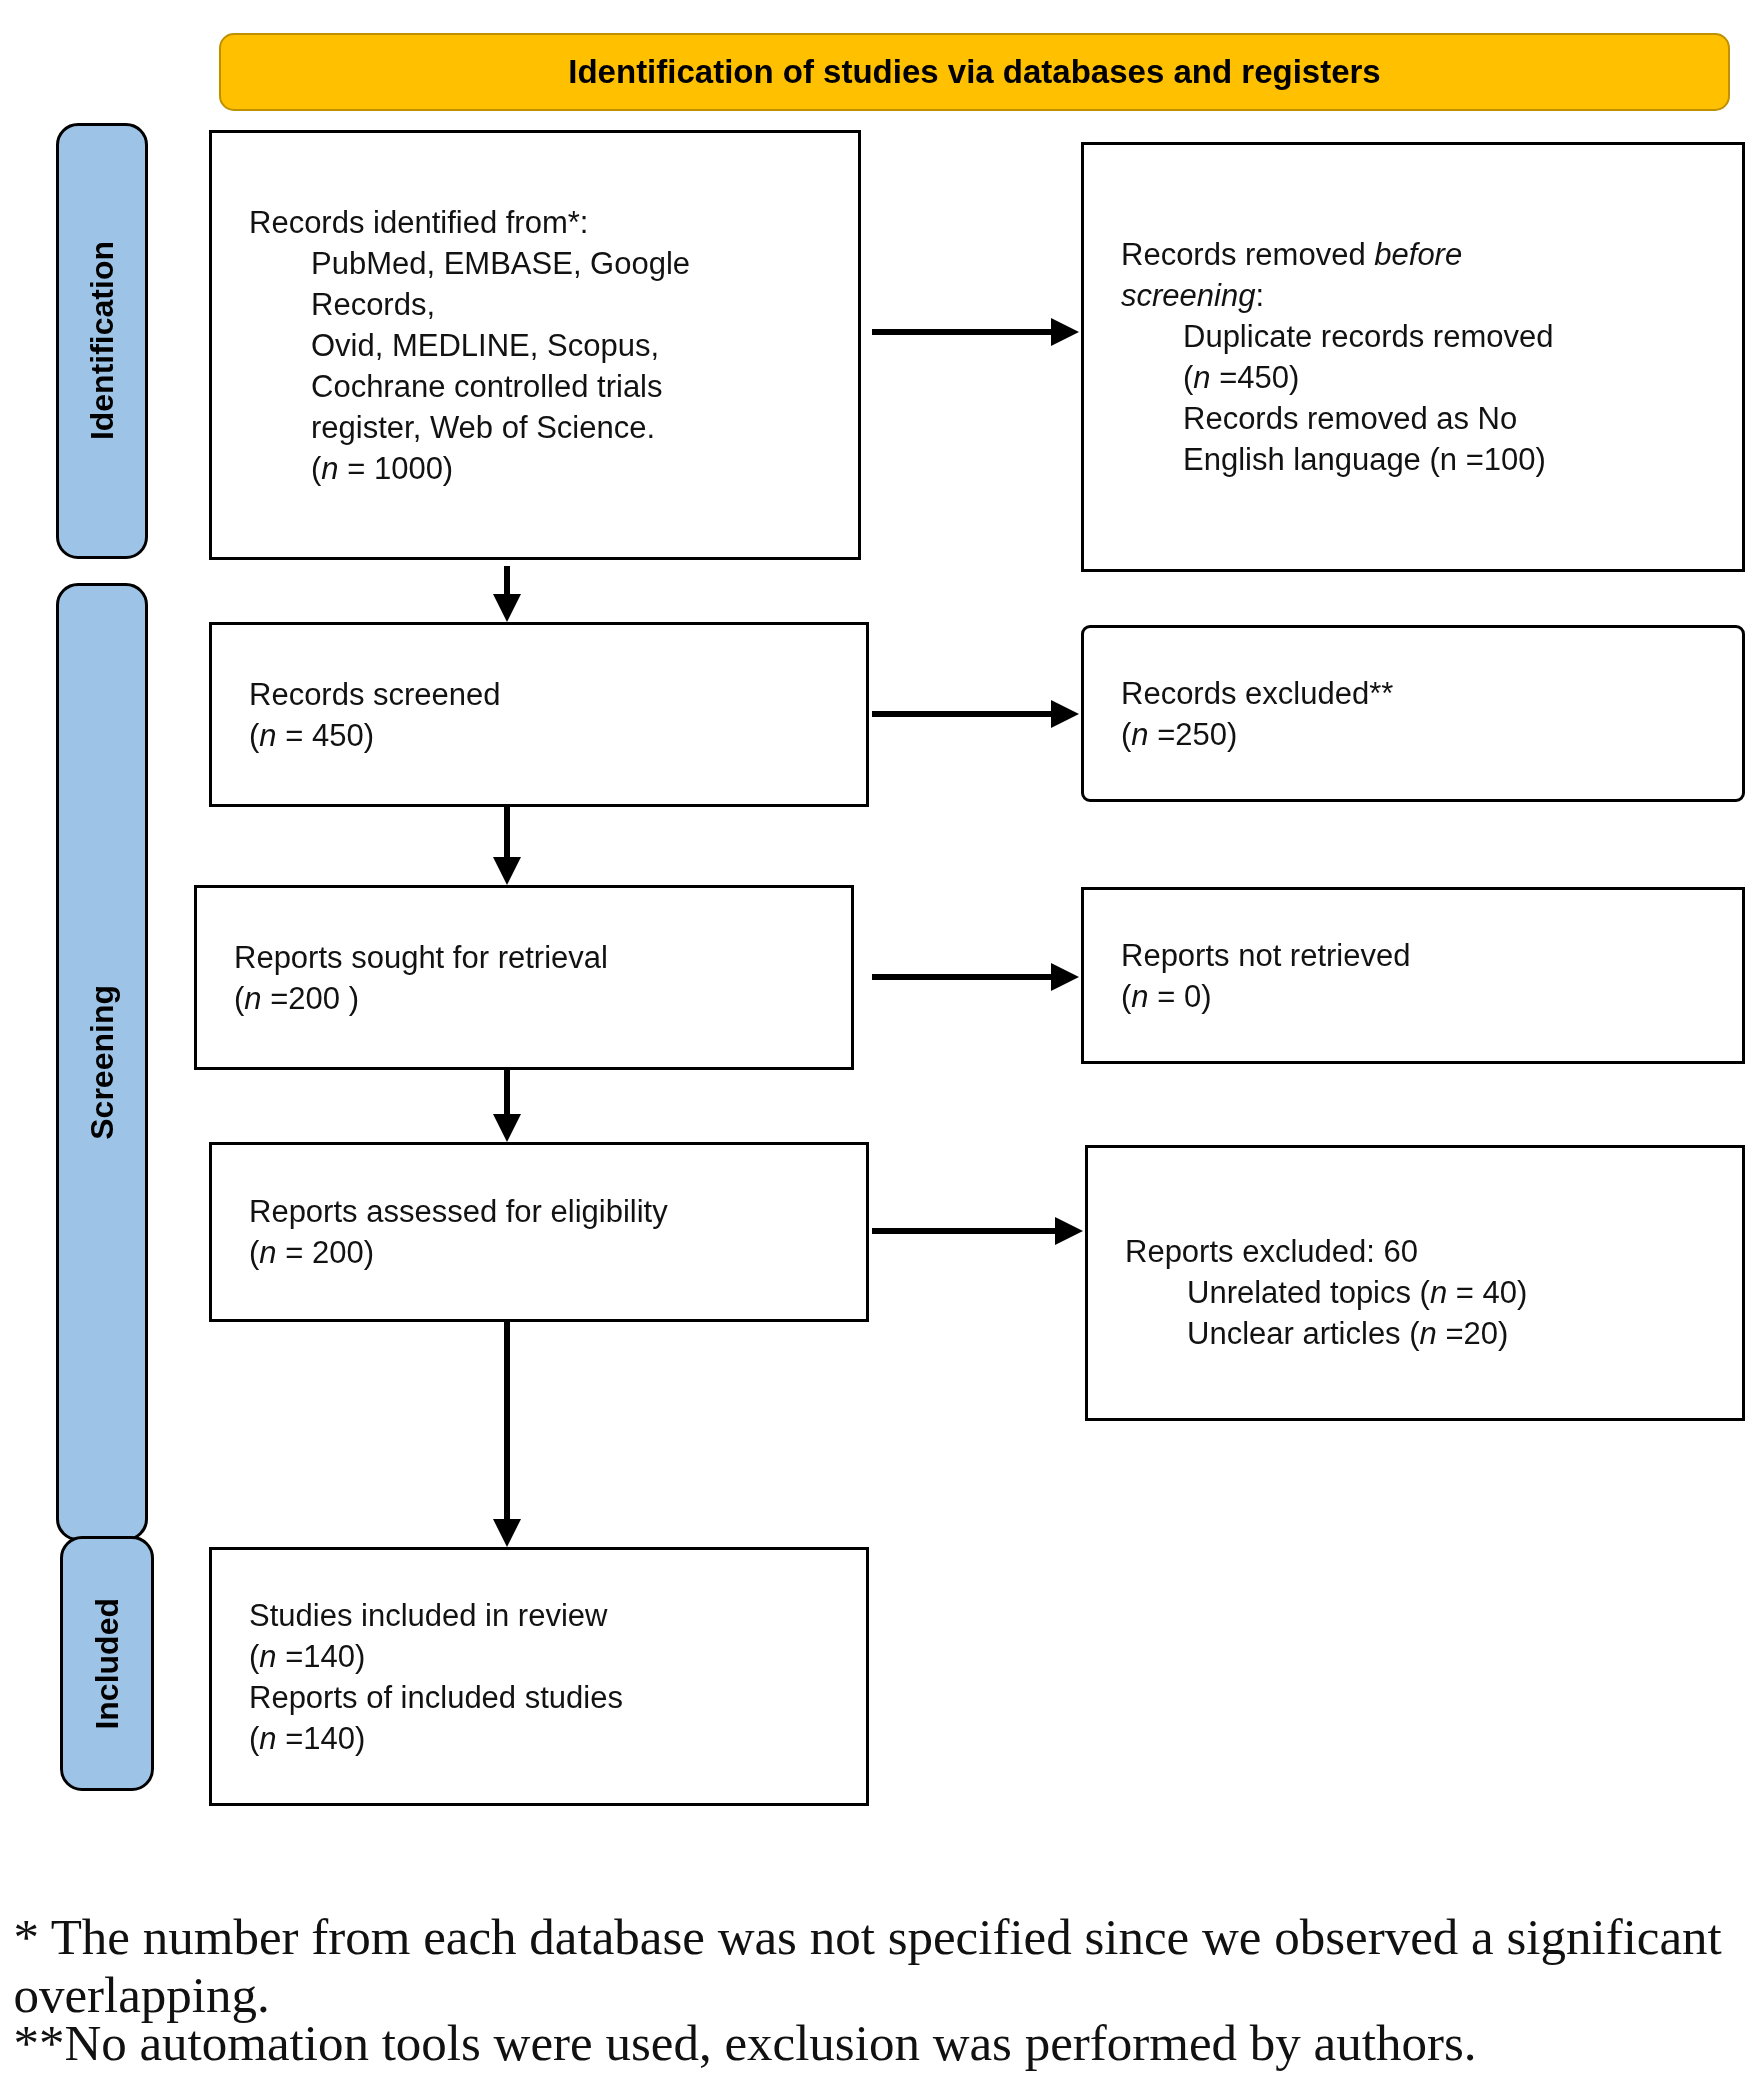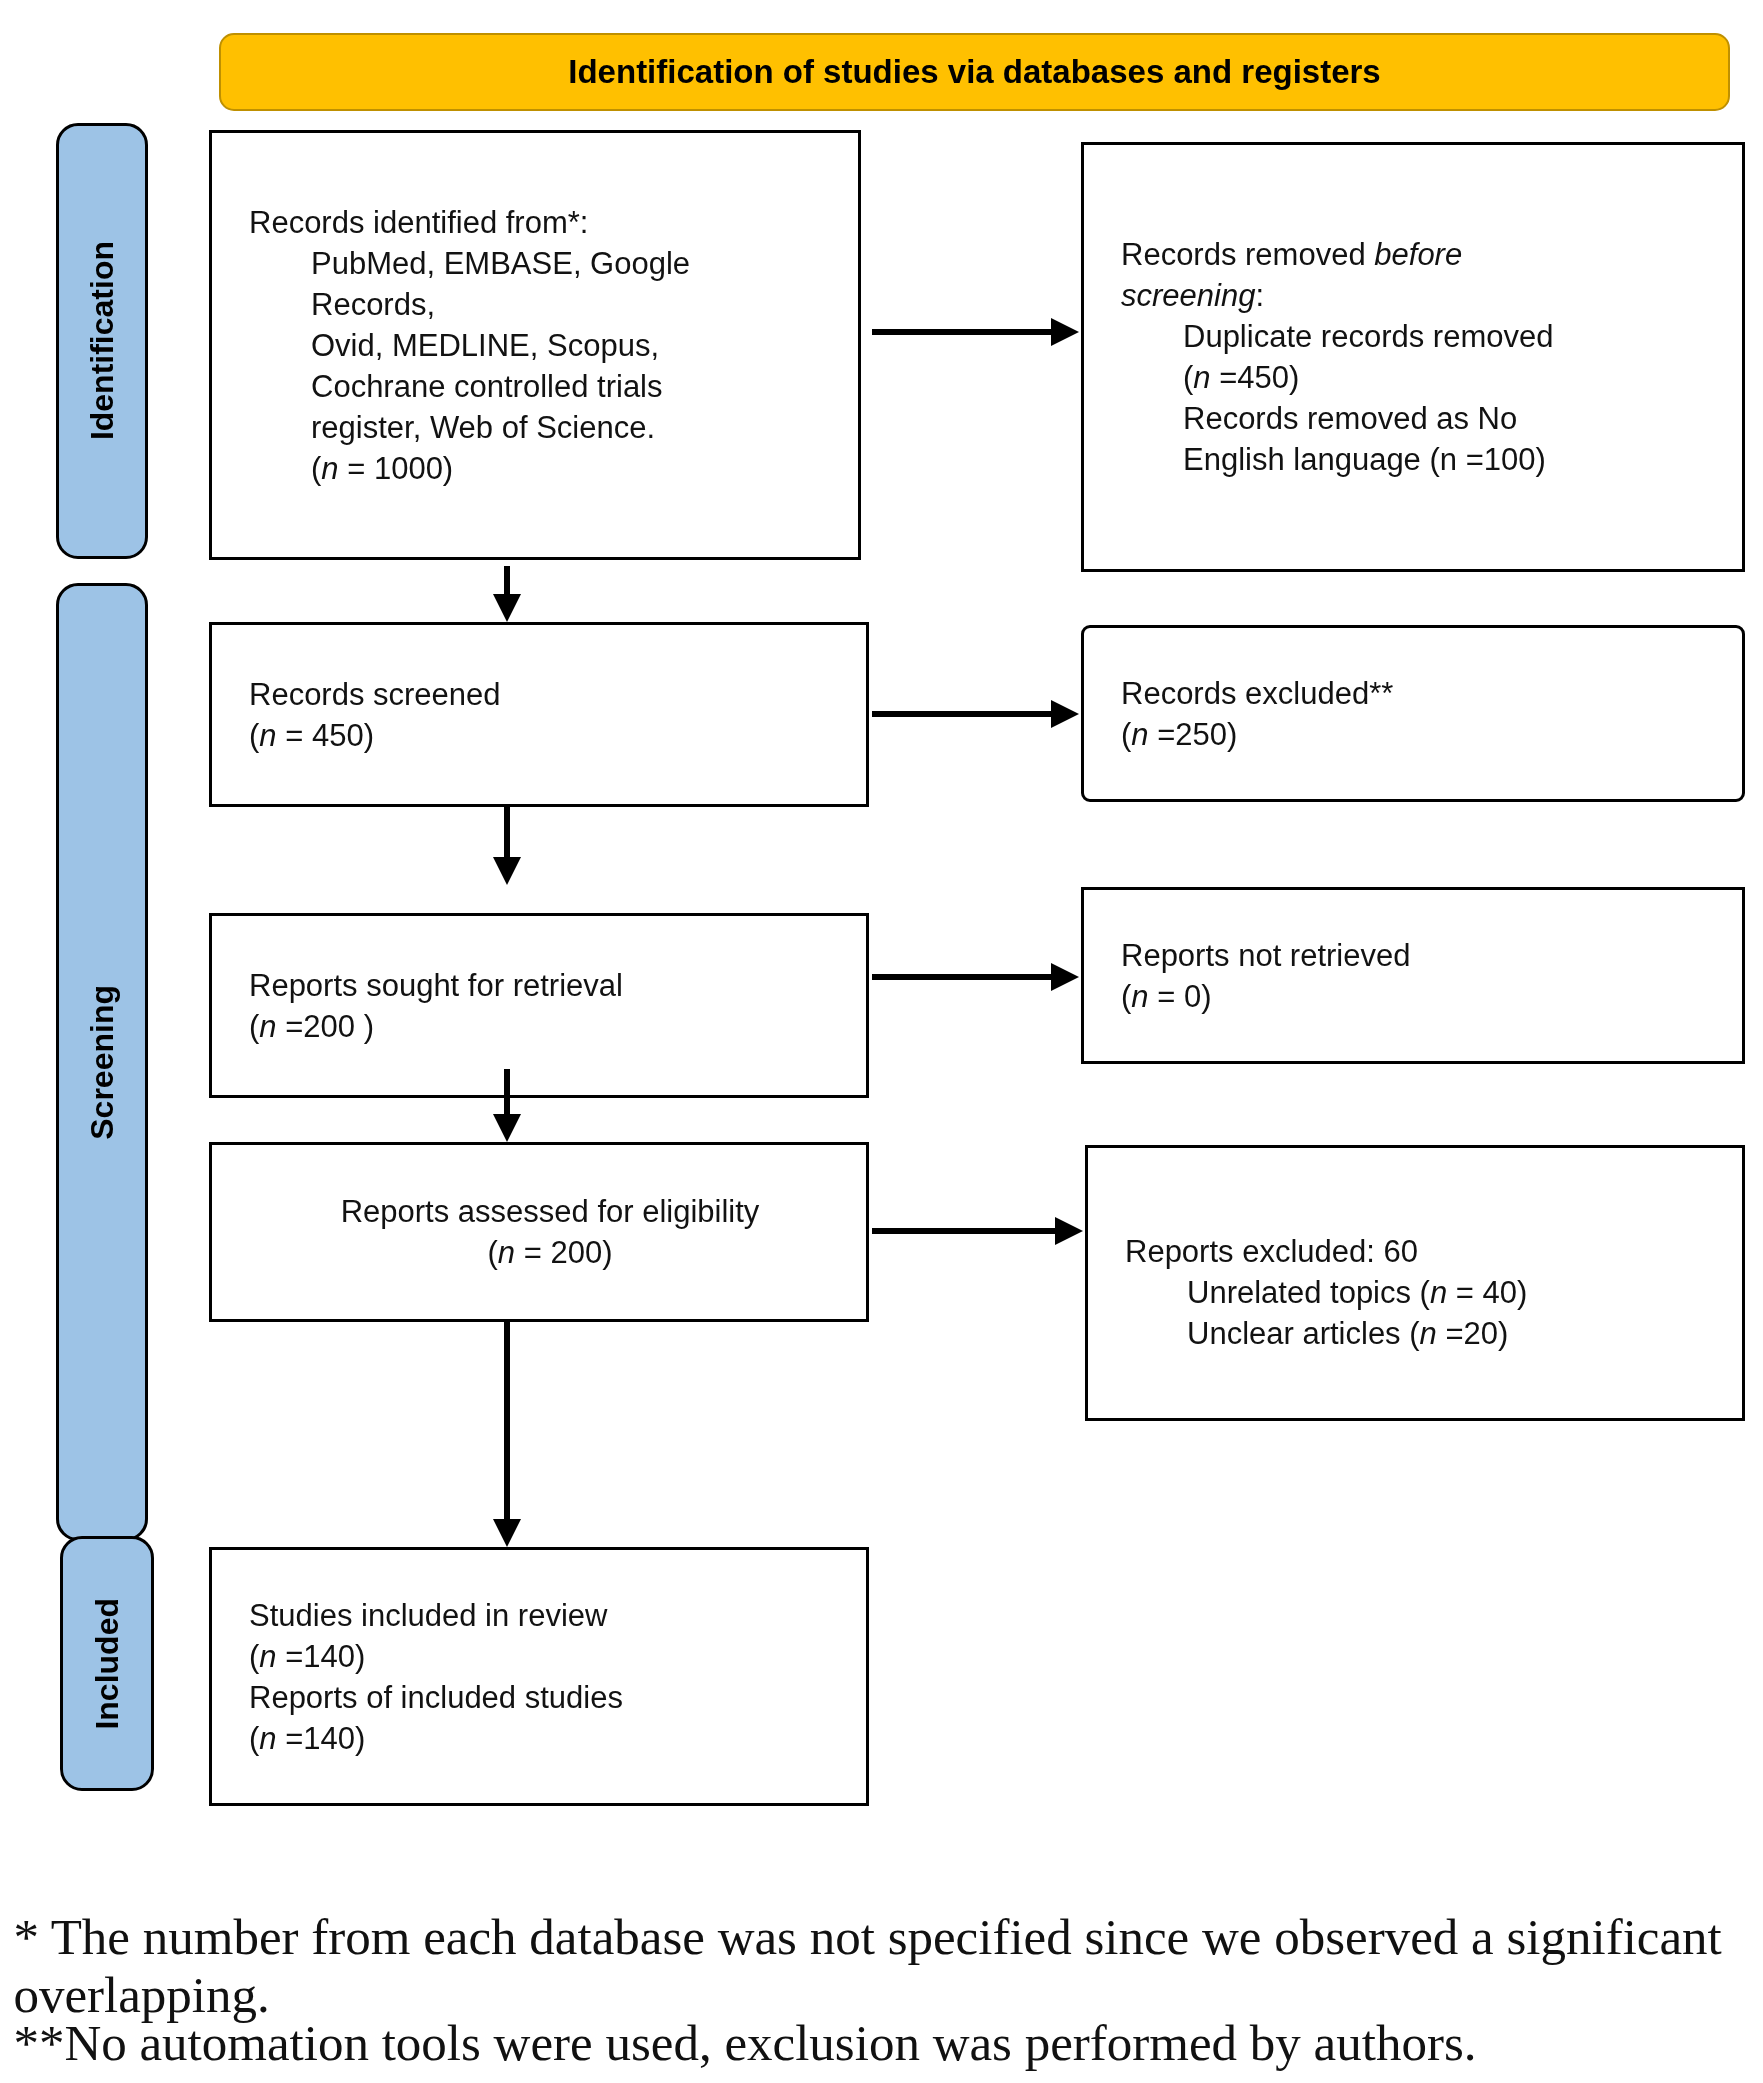--- a/index.html
+++ b/index.html
@@ -31,23 +31,23 @@
     position:absolute;background:#ffffff;border:3.3px solid #000;box-sizing:border-box;
     display:flex;flex-direction:column;justify-content:center;
     padding:10px 15px 10px 37px;font-size:31px;line-height:41px;
   }
   .fbox .line{white-space:nowrap;}
   .fbox .line.indent{padding-left:62px;}
   #box-records-identified{left:209px;top:130px;width:652px;height:430px;}
   #box-records-removed{left:1081px;top:142px;width:664px;height:430px;}
   #box-records-screened{left:209px;top:622px;width:660px;height:185px;}
   #box-records-excluded{left:1081px;top:625px;width:664px;height:177px;border-radius:9px;}
-  #box-reports-sought{left:209px;top:885px;width:660px;height:185px;margin-top:28px;}
+  #box-reports-sought{left:194px;top:885px;width:660px;height:185px;}
   #box-reports-not-retrieved{left:1081px;top:887px;width:664px;height:177px;}
-  #box-reports-assessed{left:209px;top:1142px;width:660px;height:180px;text-align:center;}
+  #box-reports-assessed{left:209px;top:1142px;width:660px;height:180px;}
   #box-reports-excluded{left:1085px;top:1145px;width:660px;height:276px;justify-content:flex-start;padding-top:83px;}
   #box-studies-included{left:209px;top:1547px;width:660px;height:259px;}
   
   .arrow-h{position:absolute;display:flex;align-items:center;}
   .arrow-h .shaft{flex:1;height:5.8px;background:#000;}
   .arrow-h .head{width:0;height:0;border-top:14px solid transparent;border-bottom:14px solid transparent;border-left:28px solid #000;}
   .arrow-v{position:absolute;display:flex;flex-direction:column;align-items:center;}
   .arrow-v .shaft{width:5.8px;flex:1;background:#000;}
   .arrow-v .head{width:0;height:0;border-left:14px solid transparent;border-right:14px solid transparent;border-top:28px solid #000;}
   #arrow-h1{left:872px;top:318px;width:207px;height:28px;}

